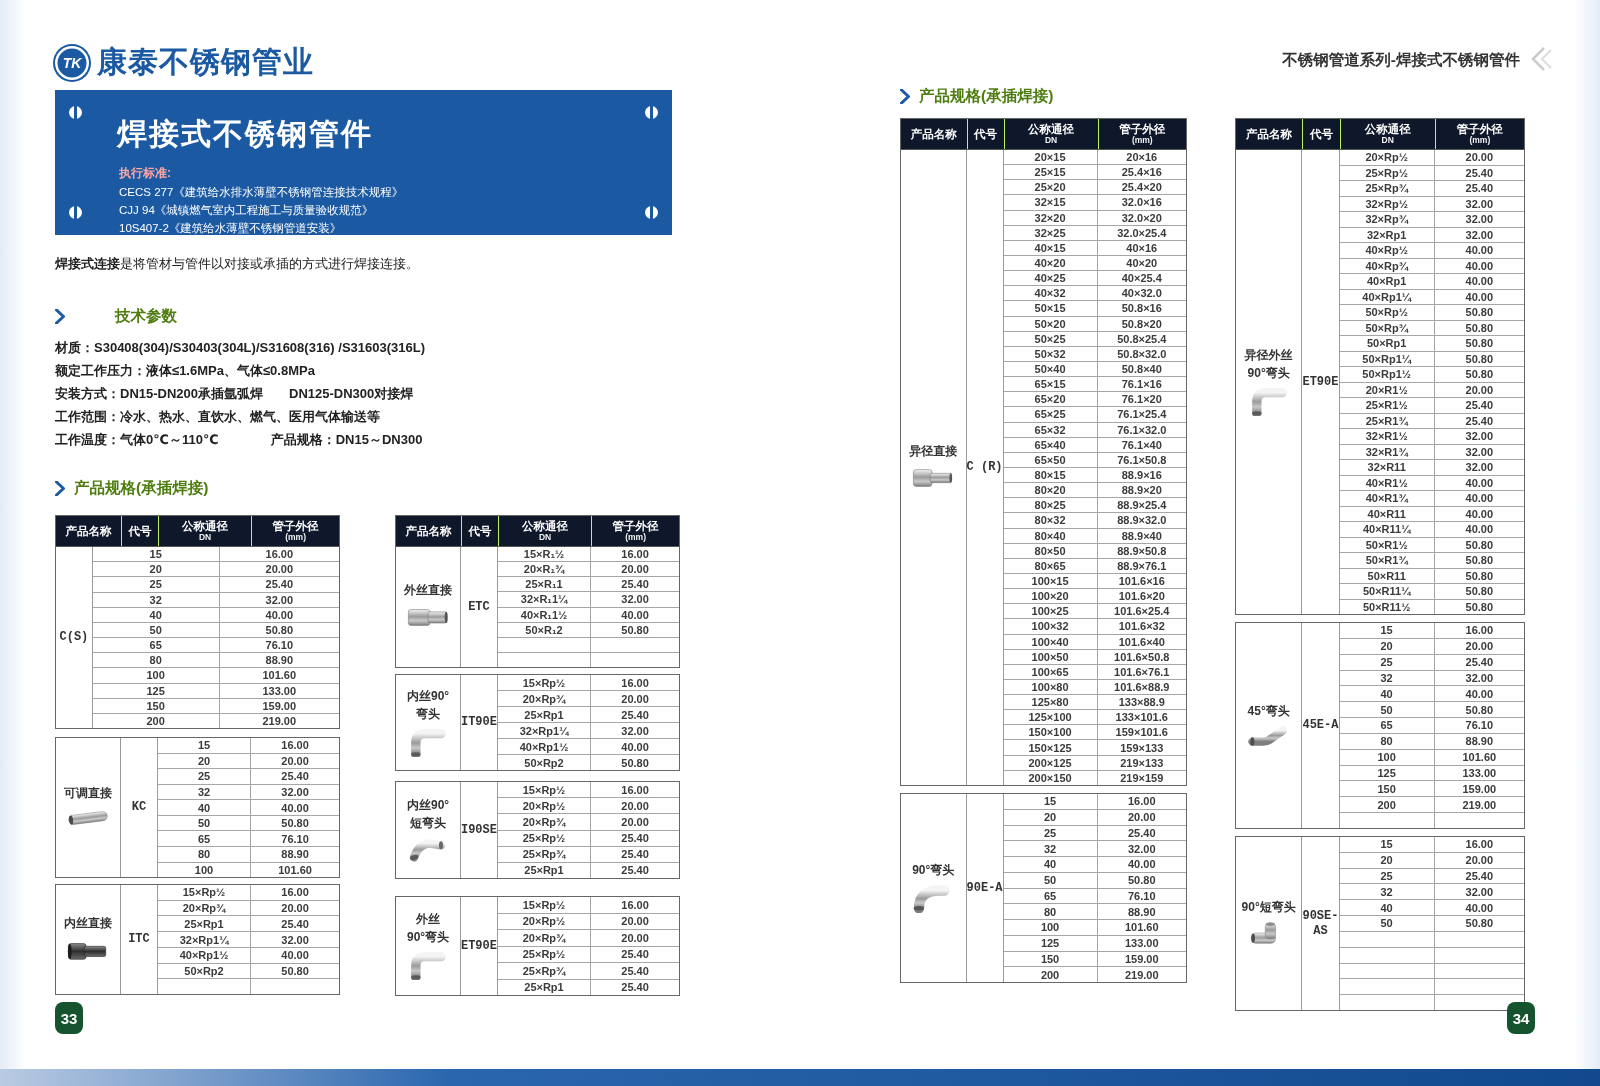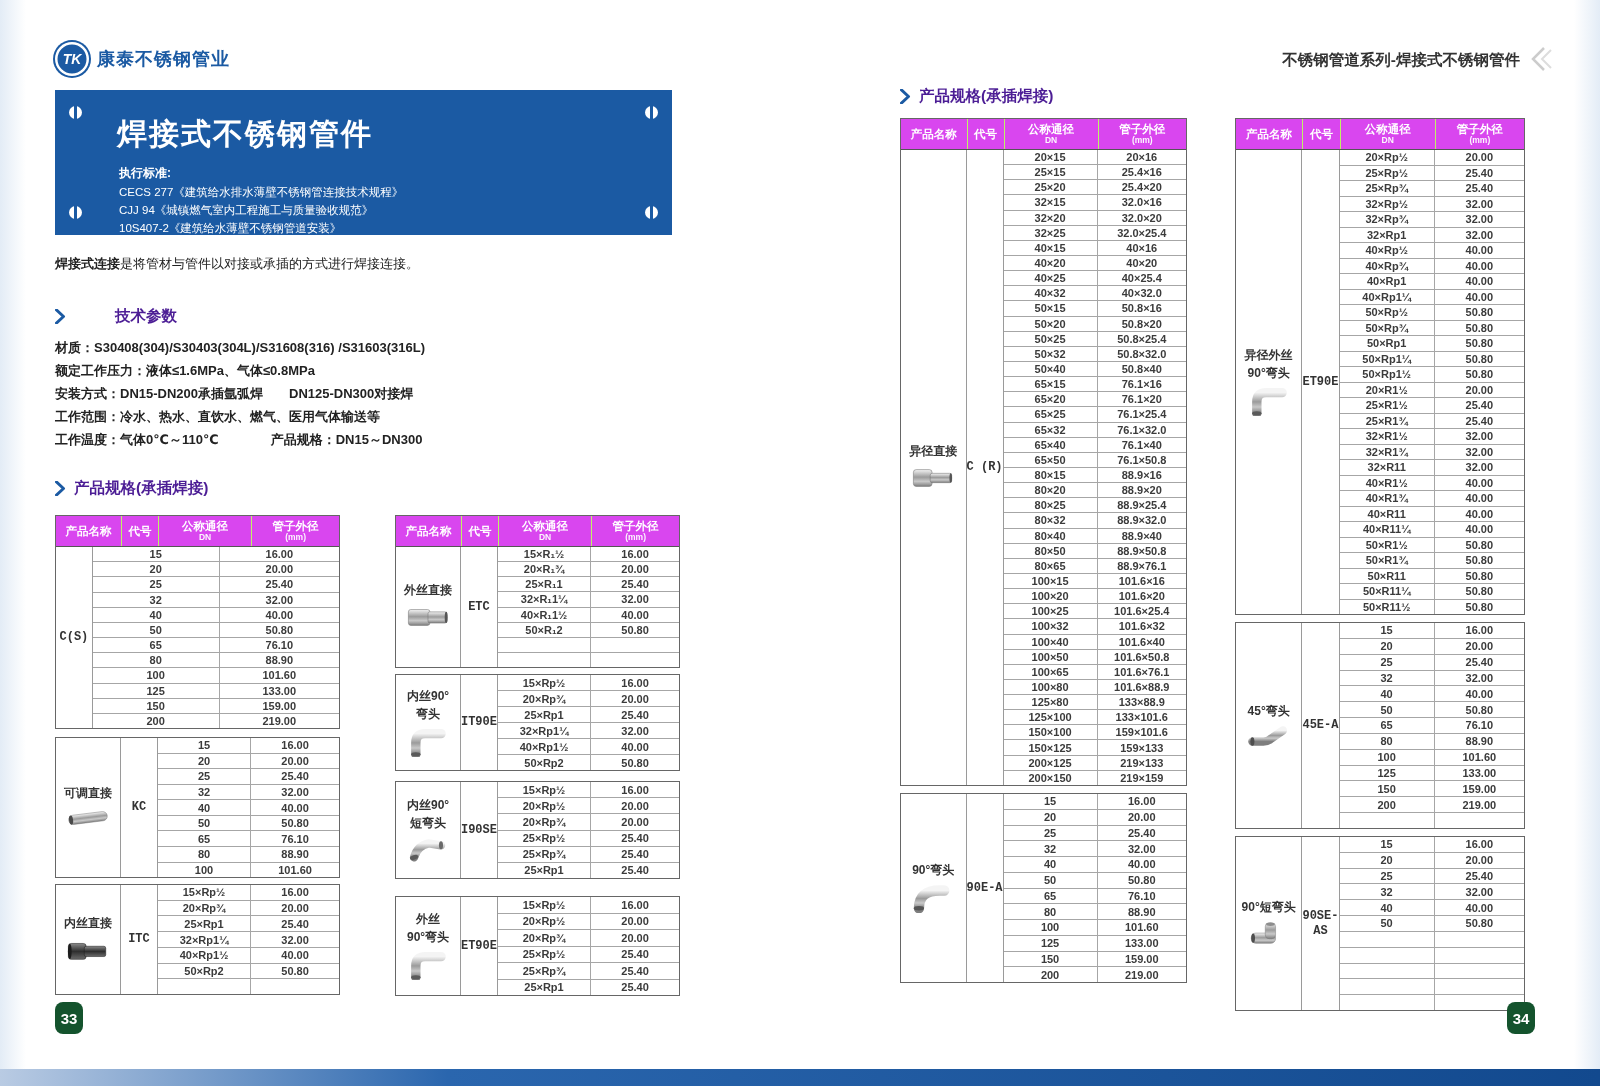--- a/index.html
+++ b/index.html
@@ -17,54 +17,54 @@
 
   .page{position:absolute;top:0;height:1060px;}
   #page-left{left:40px;width:740px;}
   #page-right{left:880px;width:680px;}
 
   
   .logo{position:absolute;left:15px;top:42px;display:flex;align-items:center;gap:8px;justify-content:center;}
   .logo-mark{width:34px;height:34px;border-radius:50%;background:#1b5aa3;color:#fff;
     display:flex;align-items:center;justify-content:center;font-weight:bold;font-style:italic;
     font-size:14px;box-shadow:inset 0 0 0 2.5px #fff,0 0 0 2px #1b5aa3;}
-  .logo-text{font-size:18px;font-weight:bold;color:#1b5aa3;letter-spacing:1px;}
+  .logo-text{font-size:30px;font-weight:bold;color:#1b5aa3;letter-spacing:1px;}
 
   
   .banner{position:absolute;left:15px;top:90px;width:617px;height:145px;background:#1b5aa3;}
   .banner-title{color:#fff;font-size:30px;font-weight:bold;letter-spacing:2px;
     padding:24px 0 0 62px;}
-  .banner-std-label{color:#ffffff;font-size:12px;font-weight:bold;padding:10px 0 2px 64px;}
+  .banner-std-label{color:#fca5a5;font-size:12px;font-weight:bold;padding:10px 0 2px 64px;}
   .banner-stds{color:#fff;font-size:11.5px;line-height:1.55;padding-left:64px;}
   .corner-btn{position:absolute;width:13px;height:13px;border-radius:50%;
     background:linear-gradient(90deg,#fff 40%,#1b5aa3 40%,#1b5aa3 60%,#fff 60%);}
   .cb-tl{left:14px;top:16px;} .cb-tr{right:14px;top:16px;}
   .cb-bl{left:14px;bottom:16px;} .cb-br{right:14px;bottom:16px;}
 
   
   .intro{position:absolute;left:15px;top:255px;font-size:13px;color:#222;}
   .intro b{font-weight:bold;}
   .sec-head{position:absolute;display:flex;align-items:center;gap:7px;
-    font-size:15.5px;font-weight:bold;color:#4c1d95;}
+    font-size:15.5px;font-weight:bold;color:#4d7c0f;}
   .sec-head svg{flex:0 0 auto;}
   #tech-head{left:15px;top:306px;gap:48px;}
   #spec-head-left{left:15px;top:478px;}
   #spec-head-right{left:20px;top:86px;}
   .tech-lines{position:absolute;left:15px;top:336px;font-size:13px;font-weight:600;
     color:#222;}
   .tech-lines .li{line-height:23px;white-space:pre;}
 
   
   .rp-header{position:absolute;top:50px;right:40px;font-size:15.5px;font-weight:bold;color:#333;}
   .rp-chevron{position:absolute;top:46px;right:6px;}
 
   
   .table{position:absolute;display:flex;flex-direction:column;background:#fff;
     border:1px solid #666;box-sizing:border-box;}
-  .thead{display:flex;height:30px;flex:0 0 30px;background:#d946ef;color:#fff;
+  .thead{display:flex;height:30px;flex:0 0 30px;background:#0f172a;color:#fff;
     border-bottom:1px solid #555;}
   .hc{display:flex;flex-direction:column;align-items:center;justify-content:center;
     font-size:11.5px;font-weight:bold;line-height:1.1;box-sizing:border-box;}
   .hc span{font-size:8.5px;font-weight:bold;opacity:.95;}
   .hc + .hc{border-left:1px solid #bef264;}
   .w-name{width:23%;} .w-code{width:13%;} .w-dn{width:33%;} .w-od{flex:1;}
   .tb{display:flex;flex:1;min-height:0;}
   .cell{box-sizing:border-box;}
   .namecell{width:23%;border-right:1px solid #9a9a9a;display:flex;flex-direction:column;
     align-items:center;justify-content:center;gap:3px;font-size:12px;font-weight:bold;color:#333;

